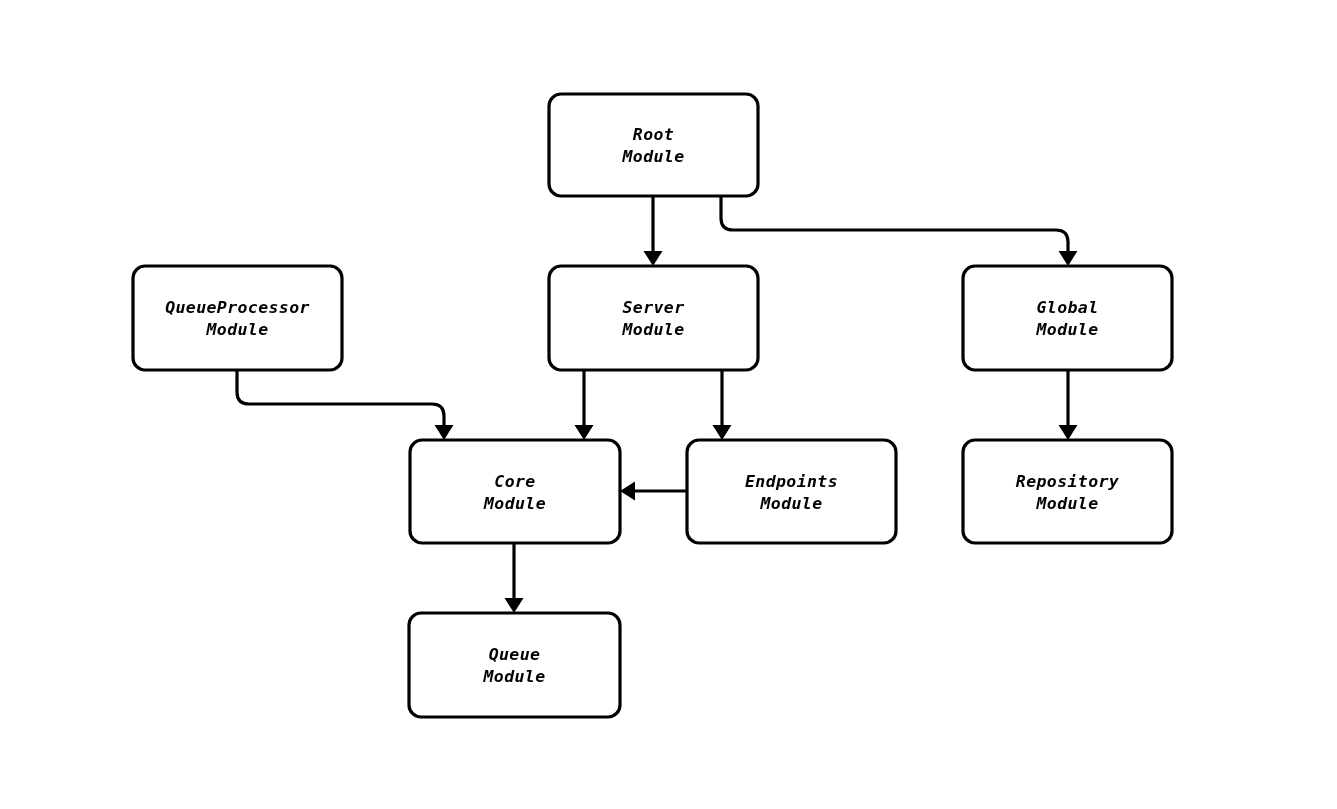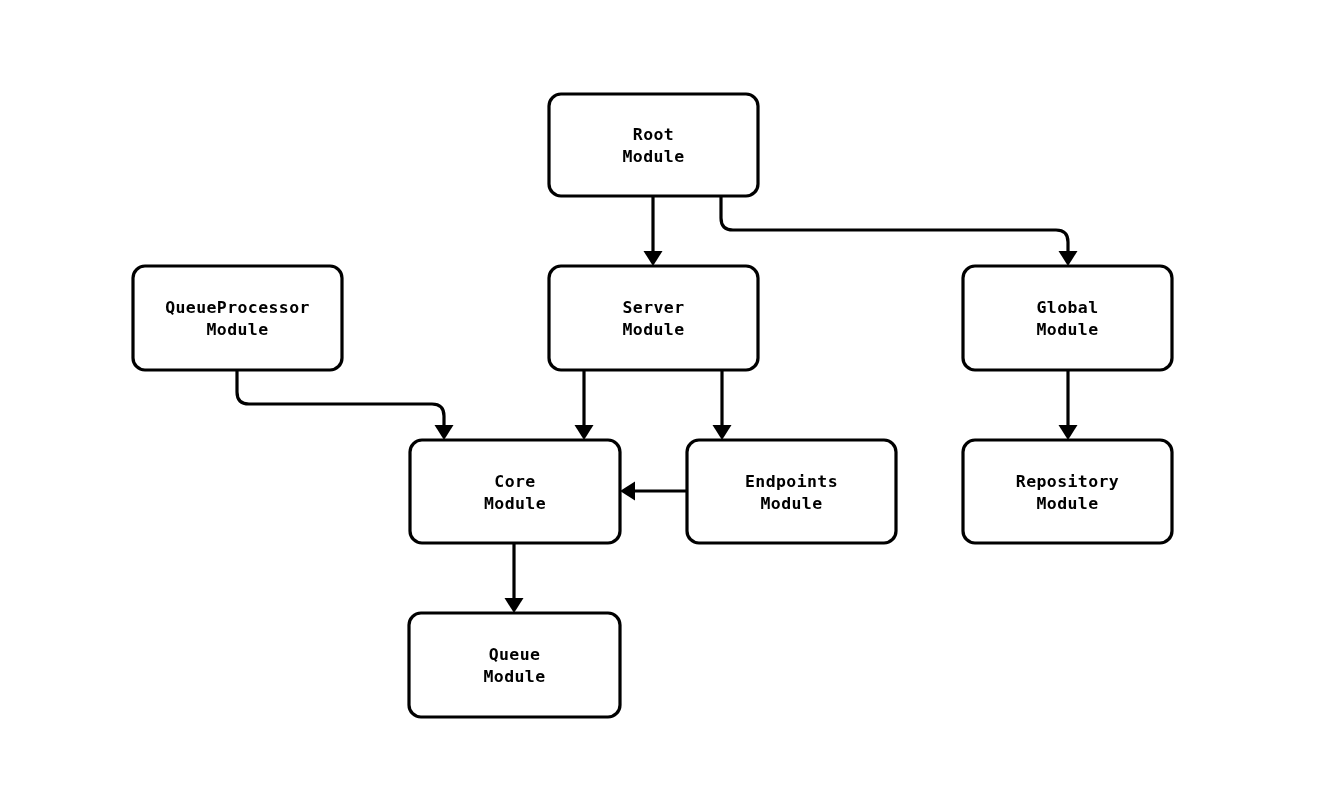--- a/index.html
+++ b/index.html
@@ -12,20 +12,21 @@
     width: 1337px;
     height: 809px;
     overflow: hidden;
     font-family: "DejaVu Sans Mono", "Liberation Mono", monospace;
   }
   #diagram-root {
     position: relative;
     width: 1235px;
     height: 809px;
     background: #ffffff;
+    font-style: italic;
   }
   svg.diagram-canvas {
     display: block;
     width: 1337px;
     height: 809px;
   }
   .node-box {
     fill: #ffffff;
     stroke: #000000;
     stroke-width: 3.2;

